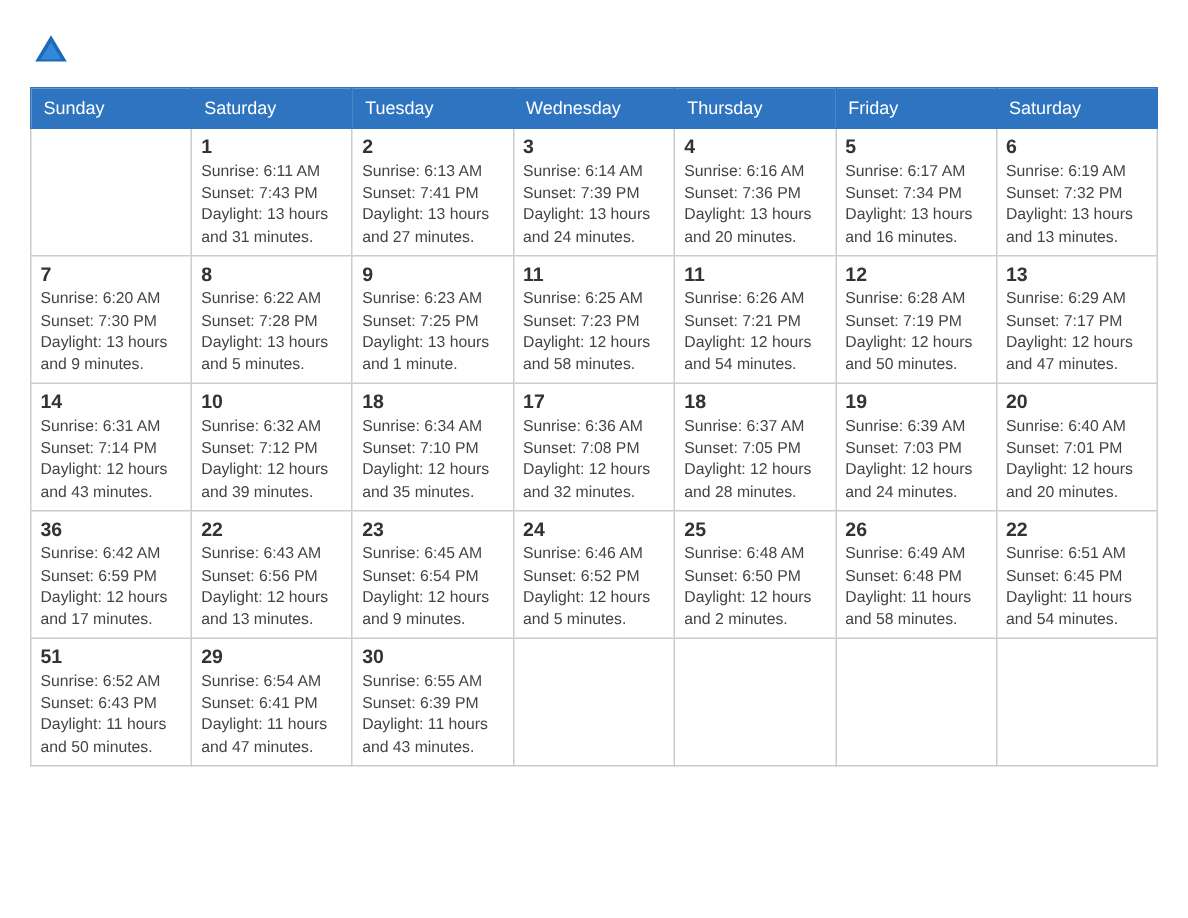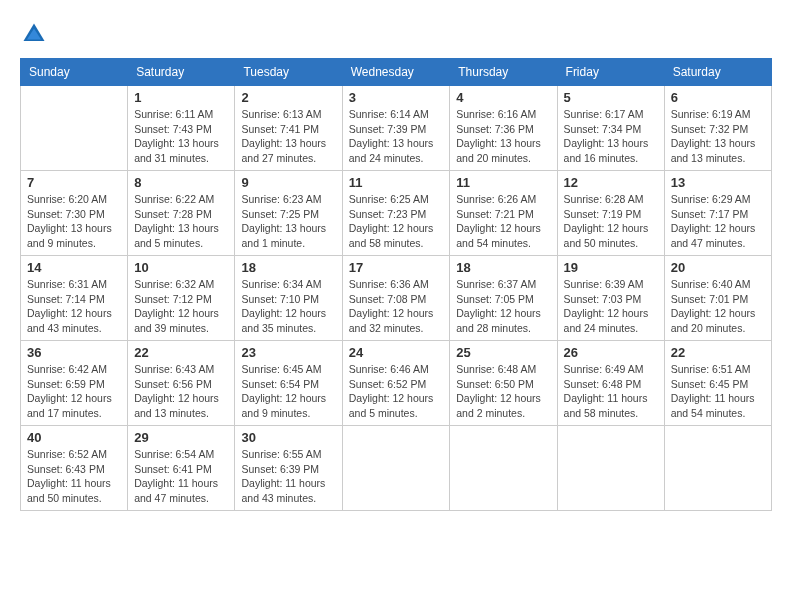--- a/index.html
+++ b/index.html
@@ -228,21 +228,21 @@
           <div class="day-number">26</div>
           <div class="day-info">Sunrise: 6:49 AM<br>Sunset: 6:48 PM<br>Daylight: 11 hours<br>and 58 minutes.</div>
         </td>
         <td>
           <div class="day-number">22</div>
           <div class="day-info">Sunrise: 6:51 AM<br>Sunset: 6:45 PM<br>Daylight: 11 hours<br>and 54 minutes.</div>
         </td>
       </tr>
       <tr>
         <td>
-          <div class="day-number">40</div>
+          <div class="day-number">51</div>
           <div class="day-info">Sunrise: 6:52 AM<br>Sunset: 6:43 PM<br>Daylight: 11 hours<br>and 50 minutes.</div>
         </td>
         <td>
           <div class="day-number">29</div>
           <div class="day-info">Sunrise: 6:54 AM<br>Sunset: 6:41 PM<br>Daylight: 11 hours<br>and 47 minutes.</div>
         </td>
         <td>
           <div class="day-number">30</div>
           <div class="day-info">Sunrise: 6:55 AM<br>Sunset: 6:39 PM<br>Daylight: 11 hours<br>and 43 minutes.</div>
         </td>

